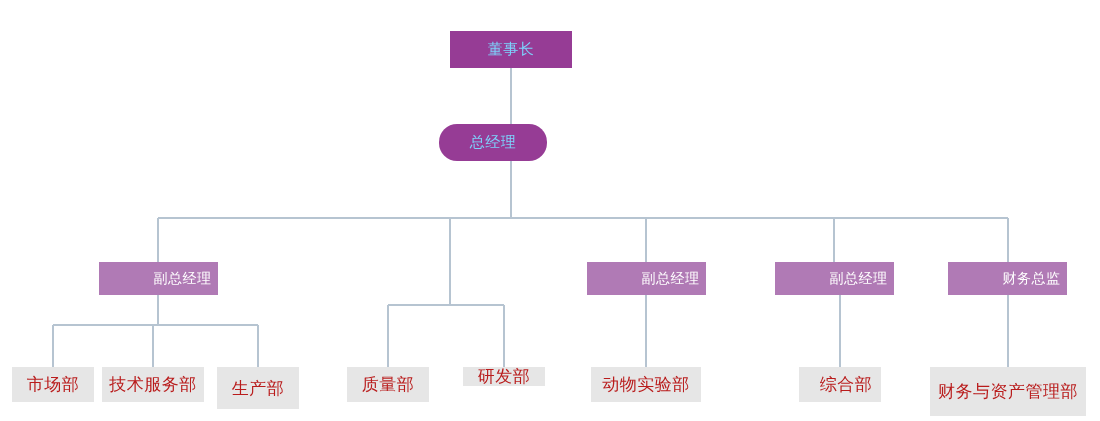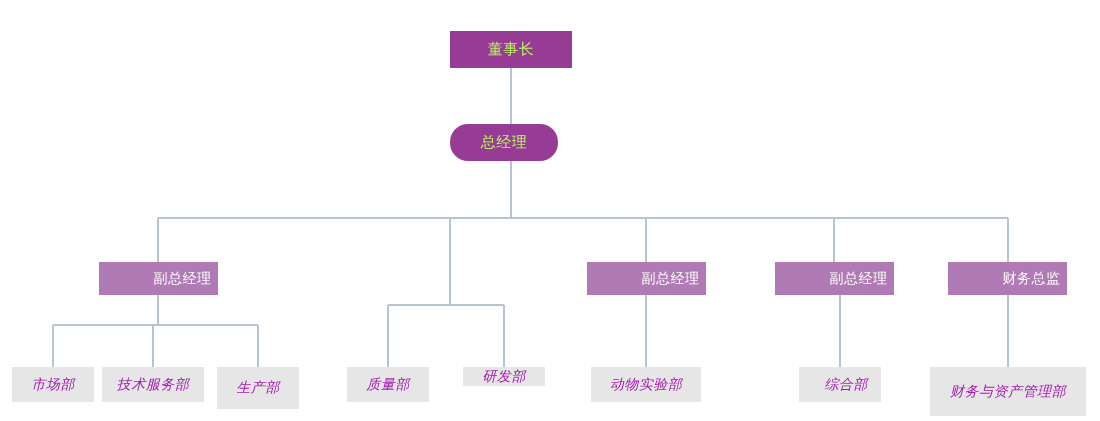--- a/index.html
+++ b/index.html
@@ -42,38 +42,37 @@
     justify-content: center;
     text-align: center;
     line-height: 1.1;
     white-space: nowrap;
     letter-spacing: 0.5px;
   }
 
   
   .node.exec {
     background: #963c95;
-    color: #bef264;
+    color: #7dd3fc;
     font-size: 15px;
   }
 
   
   .node.mid {
     background: #b07ab5;
     color: #ffffff;
     font-size: 14px;
     padding-left: 48px;
   }
 
   
   .node.leaf {
     background: #e6e6e6;
-    color: #a21caf;
-    font-size: 14px;
-    font-style: italic;
+    color: #b91c1c;
+    font-size: 17px;
   }
 </style>
 </head>
 <body>
 
 <div id="chart">
 
   <svg id="connectors" viewBox="0 0 1100 421" width="1100" height="421">
 
     <line x1="511" y1="68" x2="511" y2="124"></line>
@@ -100,21 +99,21 @@
 
     <line x1="646" y1="295" x2="646" y2="367"></line>
 
     <line x1="840" y1="295" x2="840" y2="367"></line>
 
     <line x1="1008" y1="295" x2="1008" y2="367"></line>
   </svg>
 
   <div class="node exec" style="left:450px; top:31px; width:122px; height:37px;">董事长</div>
 
-  <div class="node exec" style="left:450px; top:124px; width:108px; height:37px;border-radius:18px;">总经理</div>
+  <div class="node exec" style="left:439px; top:124px; width:108px; height:37px;border-radius:18px;">总经理</div>
 
   <div class="node mid" style="left:99px; top:262px; width:119px; height:33px;">副总经理</div>
 
   <div class="node mid" style="left:587px; top:262px; width:119px; height:33px;">副总经理</div>
 
   <div class="node mid" style="left:775px; top:262px; width:119px; height:33px;">副总经理</div>
 
   <div class="node mid" style="left:948px; top:262px; width:119px; height:33px;">财务总监</div>
 
   <div class="node leaf" style="left:12px; top:367px; width:82px; height:35px;">市场部</div>

